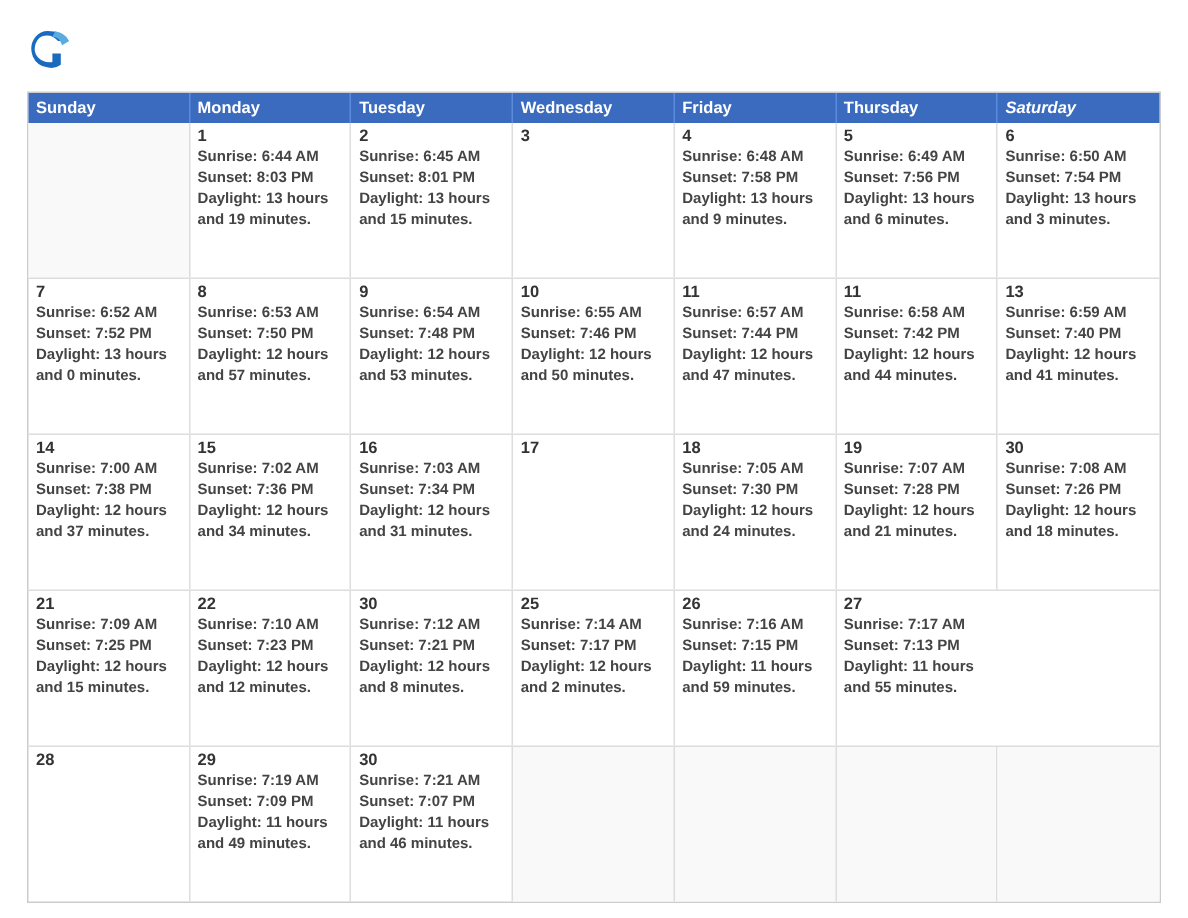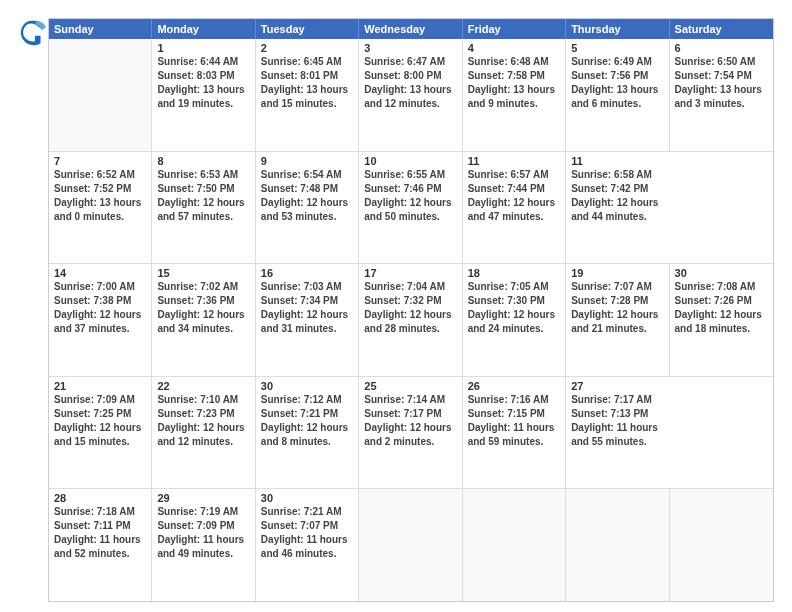--- a/index.html
+++ b/index.html
@@ -8,21 +8,21 @@
       height: 612px;
       font-family: Arial, sans-serif;
       background: #fff;
       overflow: hidden;
     }
     .page {
       width: 792px;
       height: 612px;
       padding: 18px 18px 10px 18px;
       display: flex;
-      flex-direction: row;
+      flex-direction: column;
     }
     .header {
       display: flex;
       justify-content: space-between;
       align-items: flex-start;
       margin-bottom: 10px;
     }
     .logo {
       display: flex;
       align-items: center;
@@ -65,21 +65,21 @@
       background: #3a6bbf;
     }
     .cal-header-cell {
       color: white;
       font-size: 11px;
       font-weight: bold;
       padding: 4px 5px;
       border-right: 1px solid #5a8bdf;
       text-align: left;
     }
-    .cal-header-cell:last-child { border-right: none; }
+    .cal-header-cell:last-child { border-right: none; font-style: italic; }
     .cal-body {
       flex: 1;
       display: flex;
       flex-direction: column;
     }
     .cal-row {
       display: grid;
       grid-template-columns: repeat(7, 1fr);
       flex: 1;
       border-top: 1px solid #ddd;
@@ -149,21 +149,20 @@
           <div class="cal-cell">
             <div class="day-number">1</div>
             <div class="sun-info">Sunrise: 6:44 AM<br>Sunset: 8:03 PM<br>Daylight: 13 hours and 19 minutes.</div>
           </div>
           <div class="cal-cell">
             <div class="day-number">2</div>
             <div class="sun-info">Sunrise: 6:45 AM<br>Sunset: 8:01 PM<br>Daylight: 13 hours and 15 minutes.</div>
           </div>
           <div class="cal-cell">
             <div class="day-number">3</div>
-            <div class="sun-info">Sunrise: 6:47 AM<br>Sunset: 8:00 PM<br>Daylight: 13 hours and 12 minutes.</div>
           </div>
           <div class="cal-cell">
             <div class="day-number">4</div>
             <div class="sun-info">Sunrise: 6:48 AM<br>Sunset: 7:58 PM<br>Daylight: 13 hours and 9 minutes.</div>
           </div>
           <div class="cal-cell">
             <div class="day-number">5</div>
             <div class="sun-info">Sunrise: 6:49 AM<br>Sunset: 7:56 PM<br>Daylight: 13 hours and 6 minutes.</div>
           </div>
           <div class="cal-cell">
@@ -189,37 +188,40 @@
             <div class="sun-info">Sunrise: 6:55 AM<br>Sunset: 7:46 PM<br>Daylight: 12 hours and 50 minutes.</div>
           </div>
           <div class="cal-cell">
             <div class="day-number">11</div>
             <div class="sun-info">Sunrise: 6:57 AM<br>Sunset: 7:44 PM<br>Daylight: 12 hours and 47 minutes.</div>
           </div>
           <div class="cal-cell">
             <div class="day-number">11</div>
             <div class="sun-info">Sunrise: 6:58 AM<br>Sunset: 7:42 PM<br>Daylight: 12 hours and 44 minutes.</div>
           </div>
+          <div class="cal-cell">
+            <div class="day-number">13</div>
+            <div class="sun-info">Sunrise: 6:59 AM<br>Sunset: 7:40 PM<br>Daylight: 12 hours and 41 minutes.</div>
+          </div>
         </div>
         <div class="cal-row">
           <div class="cal-cell">
             <div class="day-number">14</div>
             <div class="sun-info">Sunrise: 7:00 AM<br>Sunset: 7:38 PM<br>Daylight: 12 hours and 37 minutes.</div>
           </div>
           <div class="cal-cell">
             <div class="day-number">15</div>
             <div class="sun-info">Sunrise: 7:02 AM<br>Sunset: 7:36 PM<br>Daylight: 12 hours and 34 minutes.</div>
           </div>
           <div class="cal-cell">
             <div class="day-number">16</div>
             <div class="sun-info">Sunrise: 7:03 AM<br>Sunset: 7:34 PM<br>Daylight: 12 hours and 31 minutes.</div>
           </div>
           <div class="cal-cell">
             <div class="day-number">17</div>
-            <div class="sun-info">Sunrise: 7:04 AM<br>Sunset: 7:32 PM<br>Daylight: 12 hours and 28 minutes.</div>
           </div>
           <div class="cal-cell">
             <div class="day-number">18</div>
             <div class="sun-info">Sunrise: 7:05 AM<br>Sunset: 7:30 PM<br>Daylight: 12 hours and 24 minutes.</div>
           </div>
           <div class="cal-cell">
             <div class="day-number">19</div>
             <div class="sun-info">Sunrise: 7:07 AM<br>Sunset: 7:28 PM<br>Daylight: 12 hours and 21 minutes.</div>
           </div>
           <div class="cal-cell">
@@ -249,21 +251,20 @@
             <div class="sun-info">Sunrise: 7:16 AM<br>Sunset: 7:15 PM<br>Daylight: 11 hours and 59 minutes.</div>
           </div>
           <div class="cal-cell">
             <div class="day-number">27</div>
             <div class="sun-info">Sunrise: 7:17 AM<br>Sunset: 7:13 PM<br>Daylight: 11 hours and 55 minutes.</div>
           </div>
         </div>
         <div class="cal-row">
           <div class="cal-cell">
             <div class="day-number">28</div>
-            <div class="sun-info">Sunrise: 7:18 AM<br>Sunset: 7:11 PM<br>Daylight: 11 hours and 52 minutes.</div>
           </div>
           <div class="cal-cell">
             <div class="day-number">29</div>
             <div class="sun-info">Sunrise: 7:19 AM<br>Sunset: 7:09 PM<br>Daylight: 11 hours and 49 minutes.</div>
           </div>
           <div class="cal-cell">
             <div class="day-number">30</div>
             <div class="sun-info">Sunrise: 7:21 AM<br>Sunset: 7:07 PM<br>Daylight: 11 hours and 46 minutes.</div>
           </div>
           <div class="cal-cell empty"></div>

